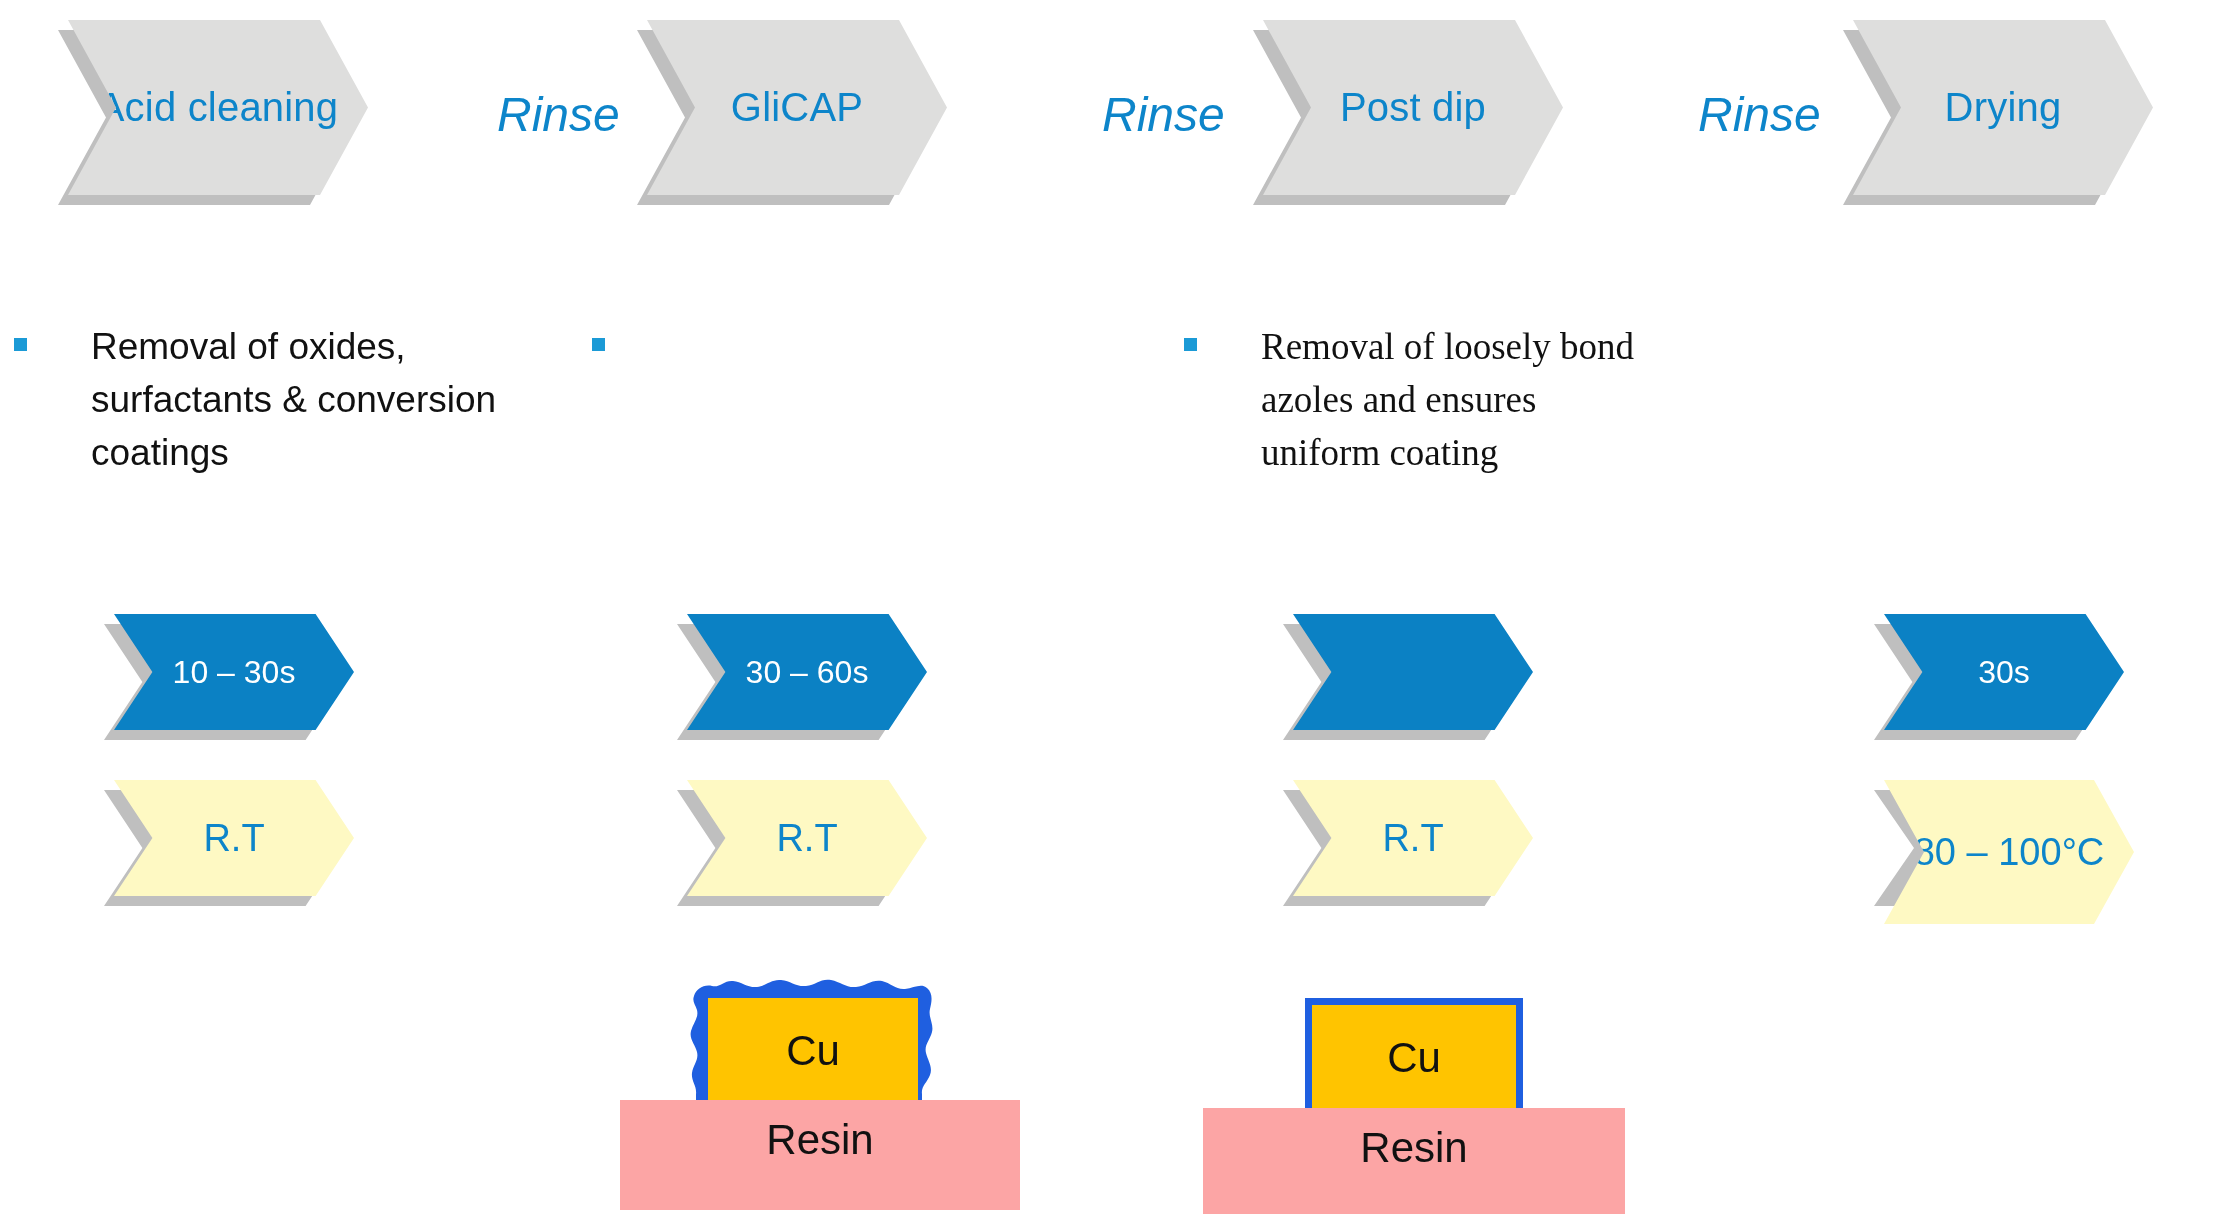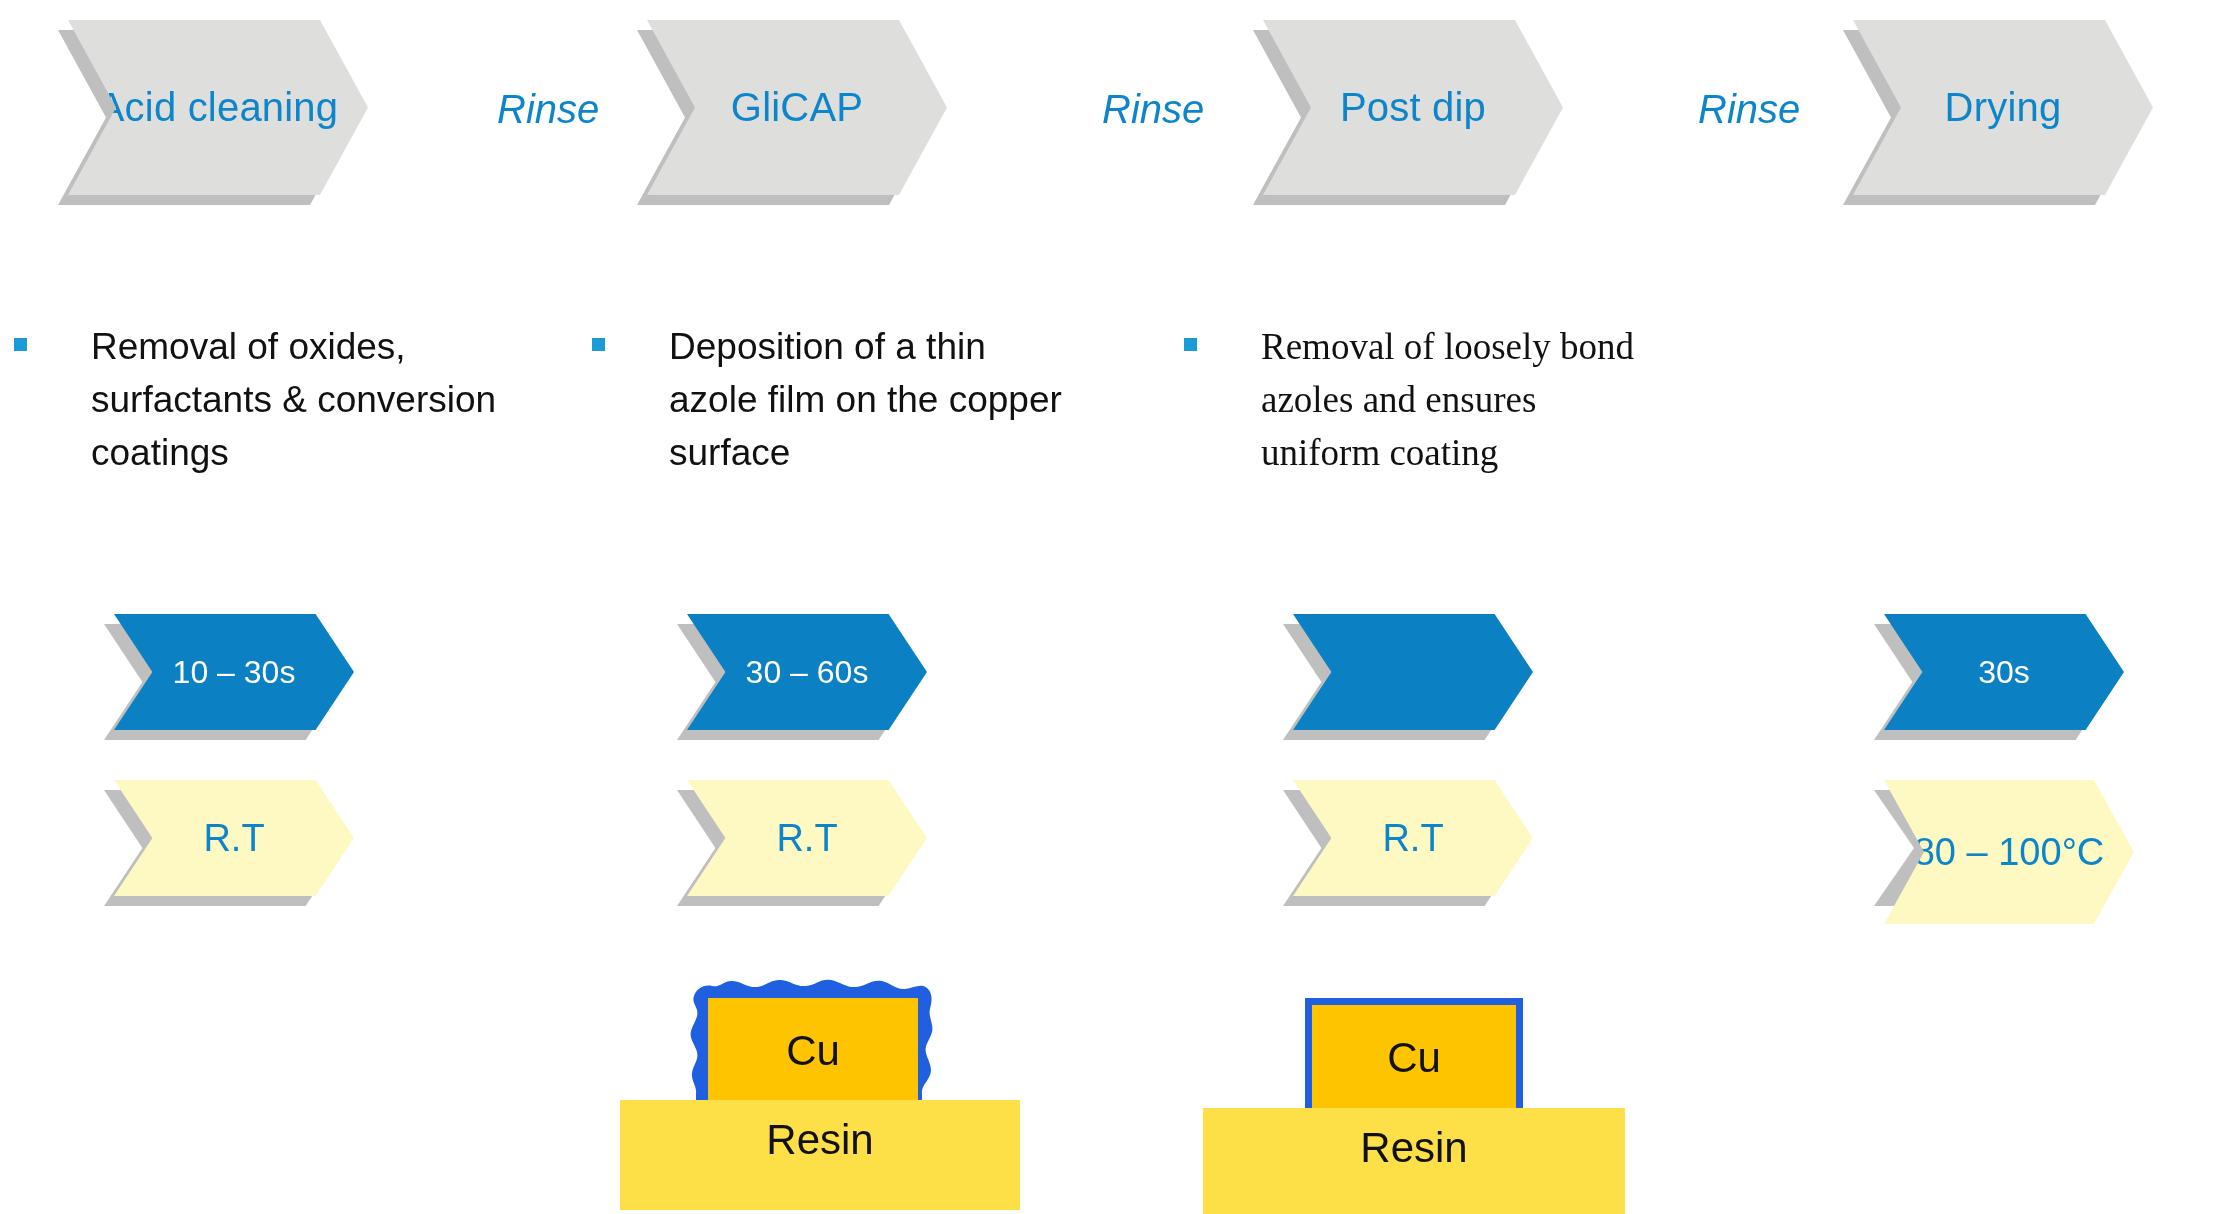--- a/index.html
+++ b/index.html
@@ -45,21 +45,21 @@
     font-size: 40px;
     font-weight: 400;
     white-space: nowrap;
     letter-spacing: 0.2px;
   }
 
   
   .rinse {
     position: absolute;
     color: #0d85ca;
-    font-size: 40px;
+    font-size: 48px;
     font-style: italic;
     font-weight: 400;
     white-space: nowrap;
   }
 
   
   .bullet-block {
     position: absolute;
     display: flex;
     align-items: flex-start;
@@ -96,21 +96,21 @@
     color: #0d85ca;
     font-size: 38px;
     white-space: nowrap;
   }
 
   
   .xsec { position: absolute; }
 
   .resin {
     position: absolute;
-    background: #fde047;
+    background: #fca5a5;
   }
   .resin-label {
     position: absolute;
     width: 100%;
     text-align: center;
     color: #111111;
     font-size: 42px;
     top: 16px;
   }
 
@@ -159,21 +159,20 @@
   <div class="rinse" style="left:1102px; top:87px;">Rinse</div>
   <div class="rinse" style="left:1698px; top:87px;">Rinse</div>
 
   <div class="bullet-block" style="left:14px; top:320px; width:560px;">
     <span class="bullet-sq"></span>
     <span class="bullet-text" style="margin-left:64px; width:430px;">Removal of oxides, surfactants &amp; conversion coatings</span>
   </div>
 
   <div class="bullet-block" style="left:592px; top:320px; width:560px;">
     <span class="bullet-sq"></span>
-    <span class="bullet-text" style="margin-left:64px; width:415px;">Deposition of a thin azole film on the copper surface</span>
   </div>
 
   <div class="bullet-block" style="left:1184px; top:320px; width:560px;">
     <span class="bullet-sq"></span>
     <span class="bullet-text" style="margin-left:64px; width:390px;font-family:Liberation Serif, serif;">Removal of loosely bond azoles and ensures uniform coating</span>
   </div>
 
   <div class="chev-shadow" style="left:104px; top:624px; width:240px; height:116px;"></div>
   <div class="chev time-chev" style="left:114px; top:614px; width:240px; height:116px;">
     <span class="chev-label">10 – 30s</span>

